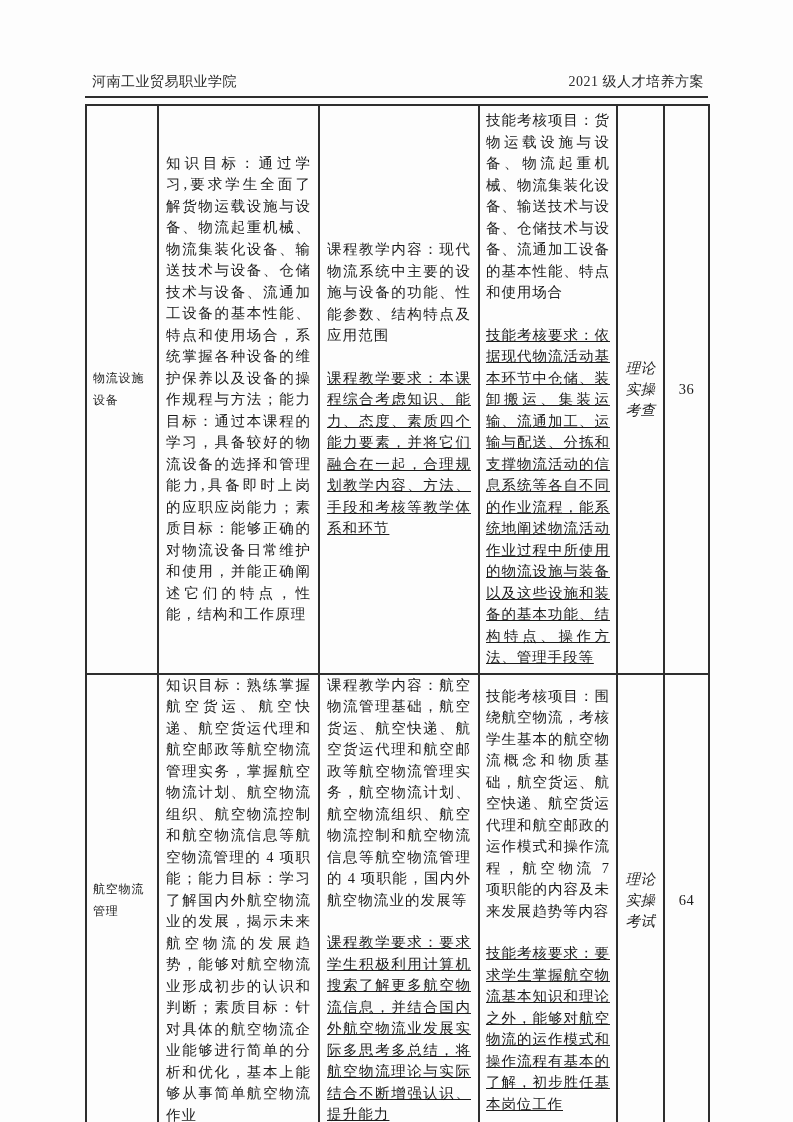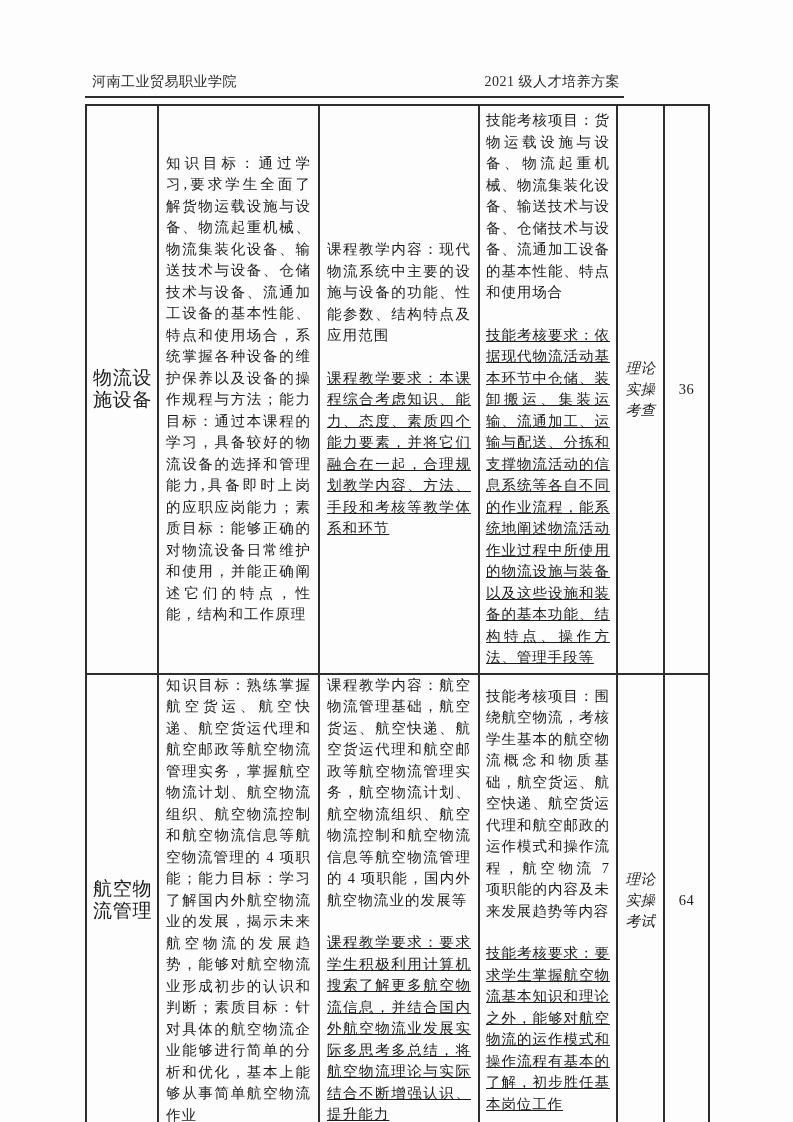--- a/index.html
+++ b/index.html
@@ -6,21 +6,21 @@
   body {
     width: 793px; height: 1122px;
     background: #fdfdfd;
     font-family: "Liberation Serif", "DejaVu Serif", serif;
     color: #1c1c1c;
     overflow: hidden;
     box-sizing: border-box;
   }
   .sheet {
     box-sizing: border-box;
-    width: 709px; height: 1122px;
+    width: 793px; height: 1122px;
     padding: 73px 85px 0 85px;
   }
   .running-head {
     display: flex;
     justify-content: space-between;
     align-items: flex-end;
     font-size: 14px;
     letter-spacing: 0.5px;
     color: #2a2a2a;
     padding: 0 4px 0 7px;
@@ -52,21 +52,21 @@
   tr.row-2 { height: 430px; }
   .course-table th {
     font-size: 14px;
     font-weight: bold;
     text-align: center;
     line-height: 18px;
     padding: 1px 0;
     letter-spacing: 0.5px;
   }
   td.name-cell {
-    font-size: 19px;
+    font-size: 12px;
     line-height: 22px;
     padding: 2px 2px 2px 6px;
     letter-spacing: 0.8px;
     vertical-align: middle;
   }
   td.text-cell {
     font-size: 14.5px;
     line-height: 21.5px;
     padding: 0 7px;
     letter-spacing: 1.1px;

